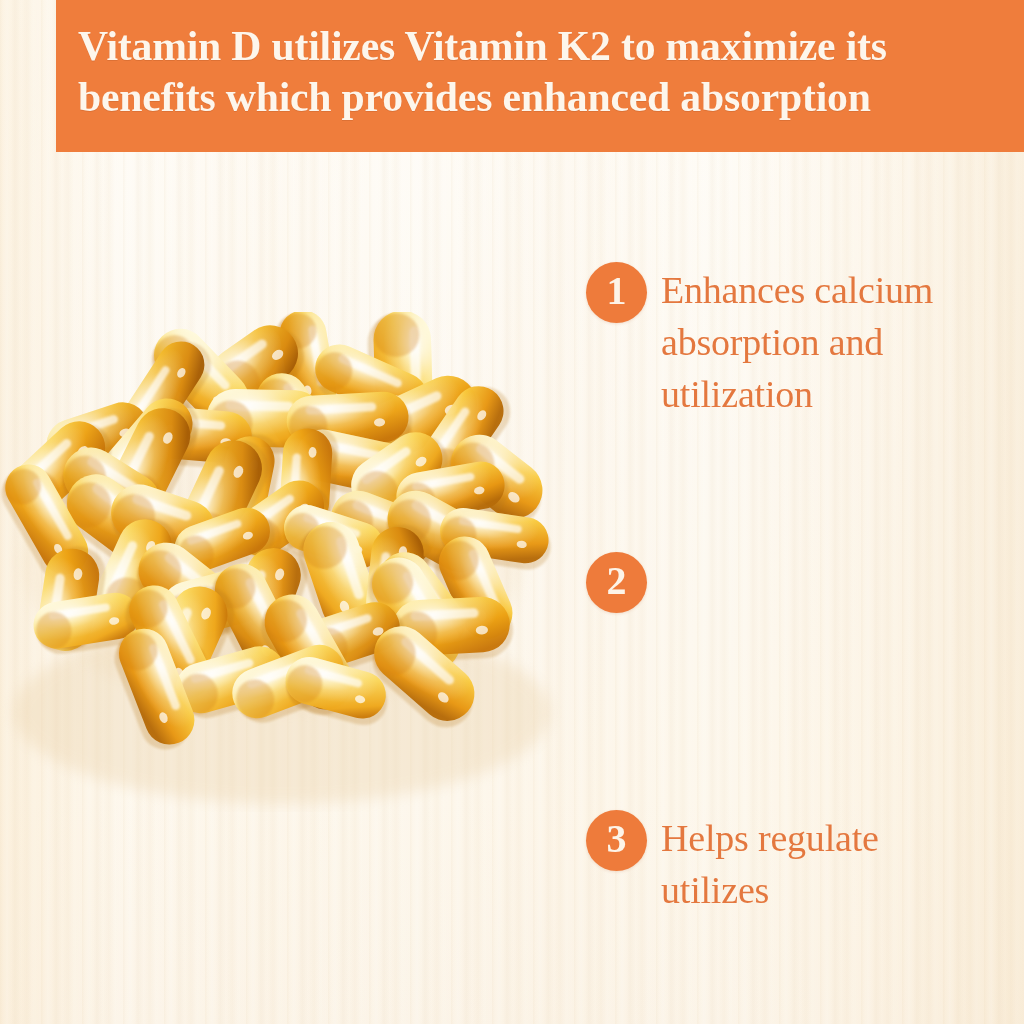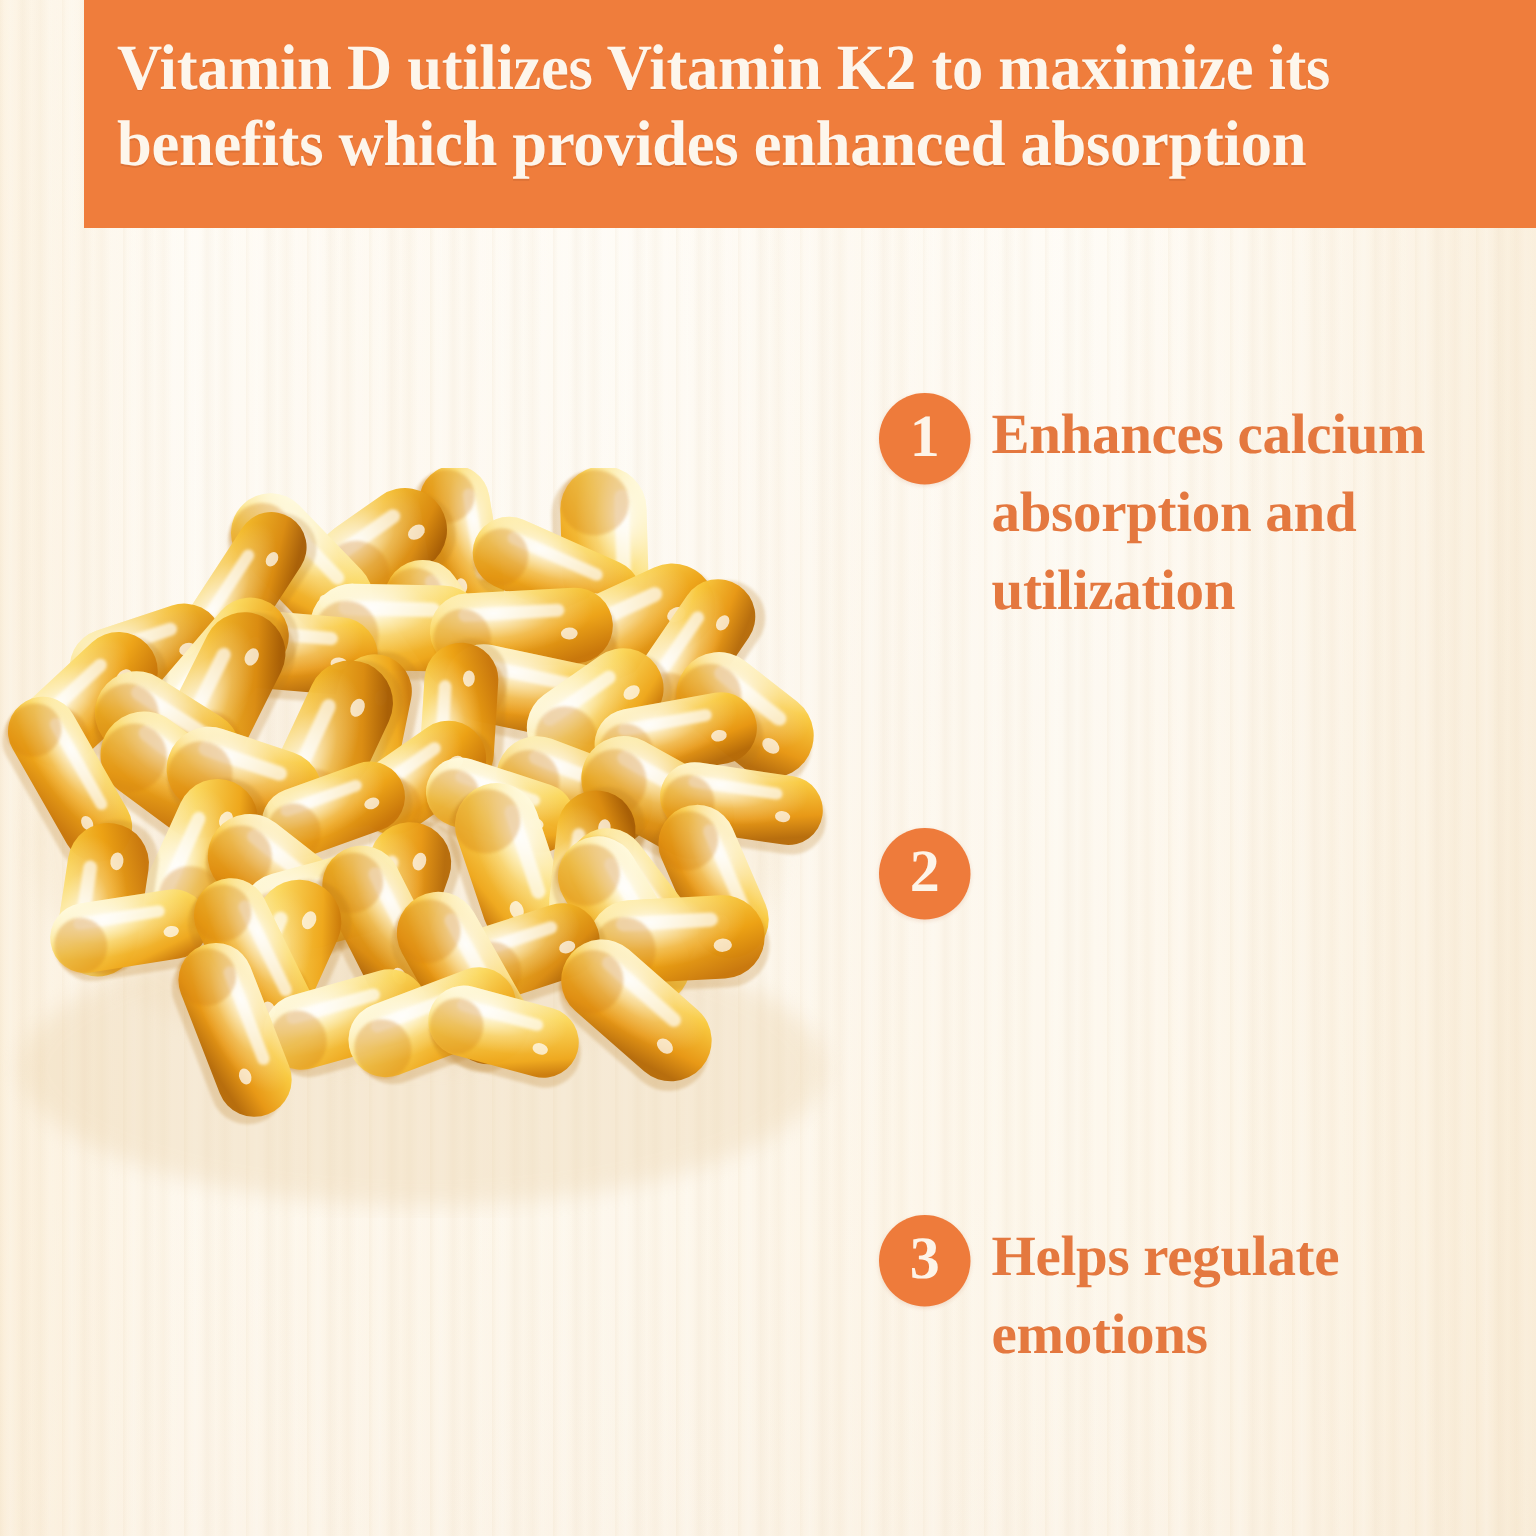--- a/index.html
+++ b/index.html
@@ -73,21 +73,21 @@
     display:flex;align-items:center;justify-content:center;
     font-family:"Liberation Serif", serif;
     font-weight:bold;font-size:40px;line-height:1;
     padding-bottom:3px;box-sizing:border-box;
     box-shadow:0 1px 3px rgba(180,90,40,.16);
   }
   .btext{
     margin-left:14px;
     color:#e4783f;
     font-family:"Liberation Serif", serif;
-    font-weight:bold;
+    font-weight:normal;
     font-size:38px;
     line-height:52px;
     letter-spacing:-.2px;
     padding-top:2px;
     white-space:pre-line;
   }
   #b1{left:0;top:0;}
   #b2{left:0;top:290px;}
   #b3{left:0;top:548px;}
 
@@ -605,17 +605,17 @@
 utilization</div>
     </div>
 
     <div class="benefit" id="b2">
       <div class="badge">2</div>
     </div>
 
     <div class="benefit" id="b3">
       <div class="badge">3</div>
       <div class="btext">Helps regulate
-emotions</div>
+utilizes</div>
     </div>
 
   </div>
 </div>
 
 </body></html>

